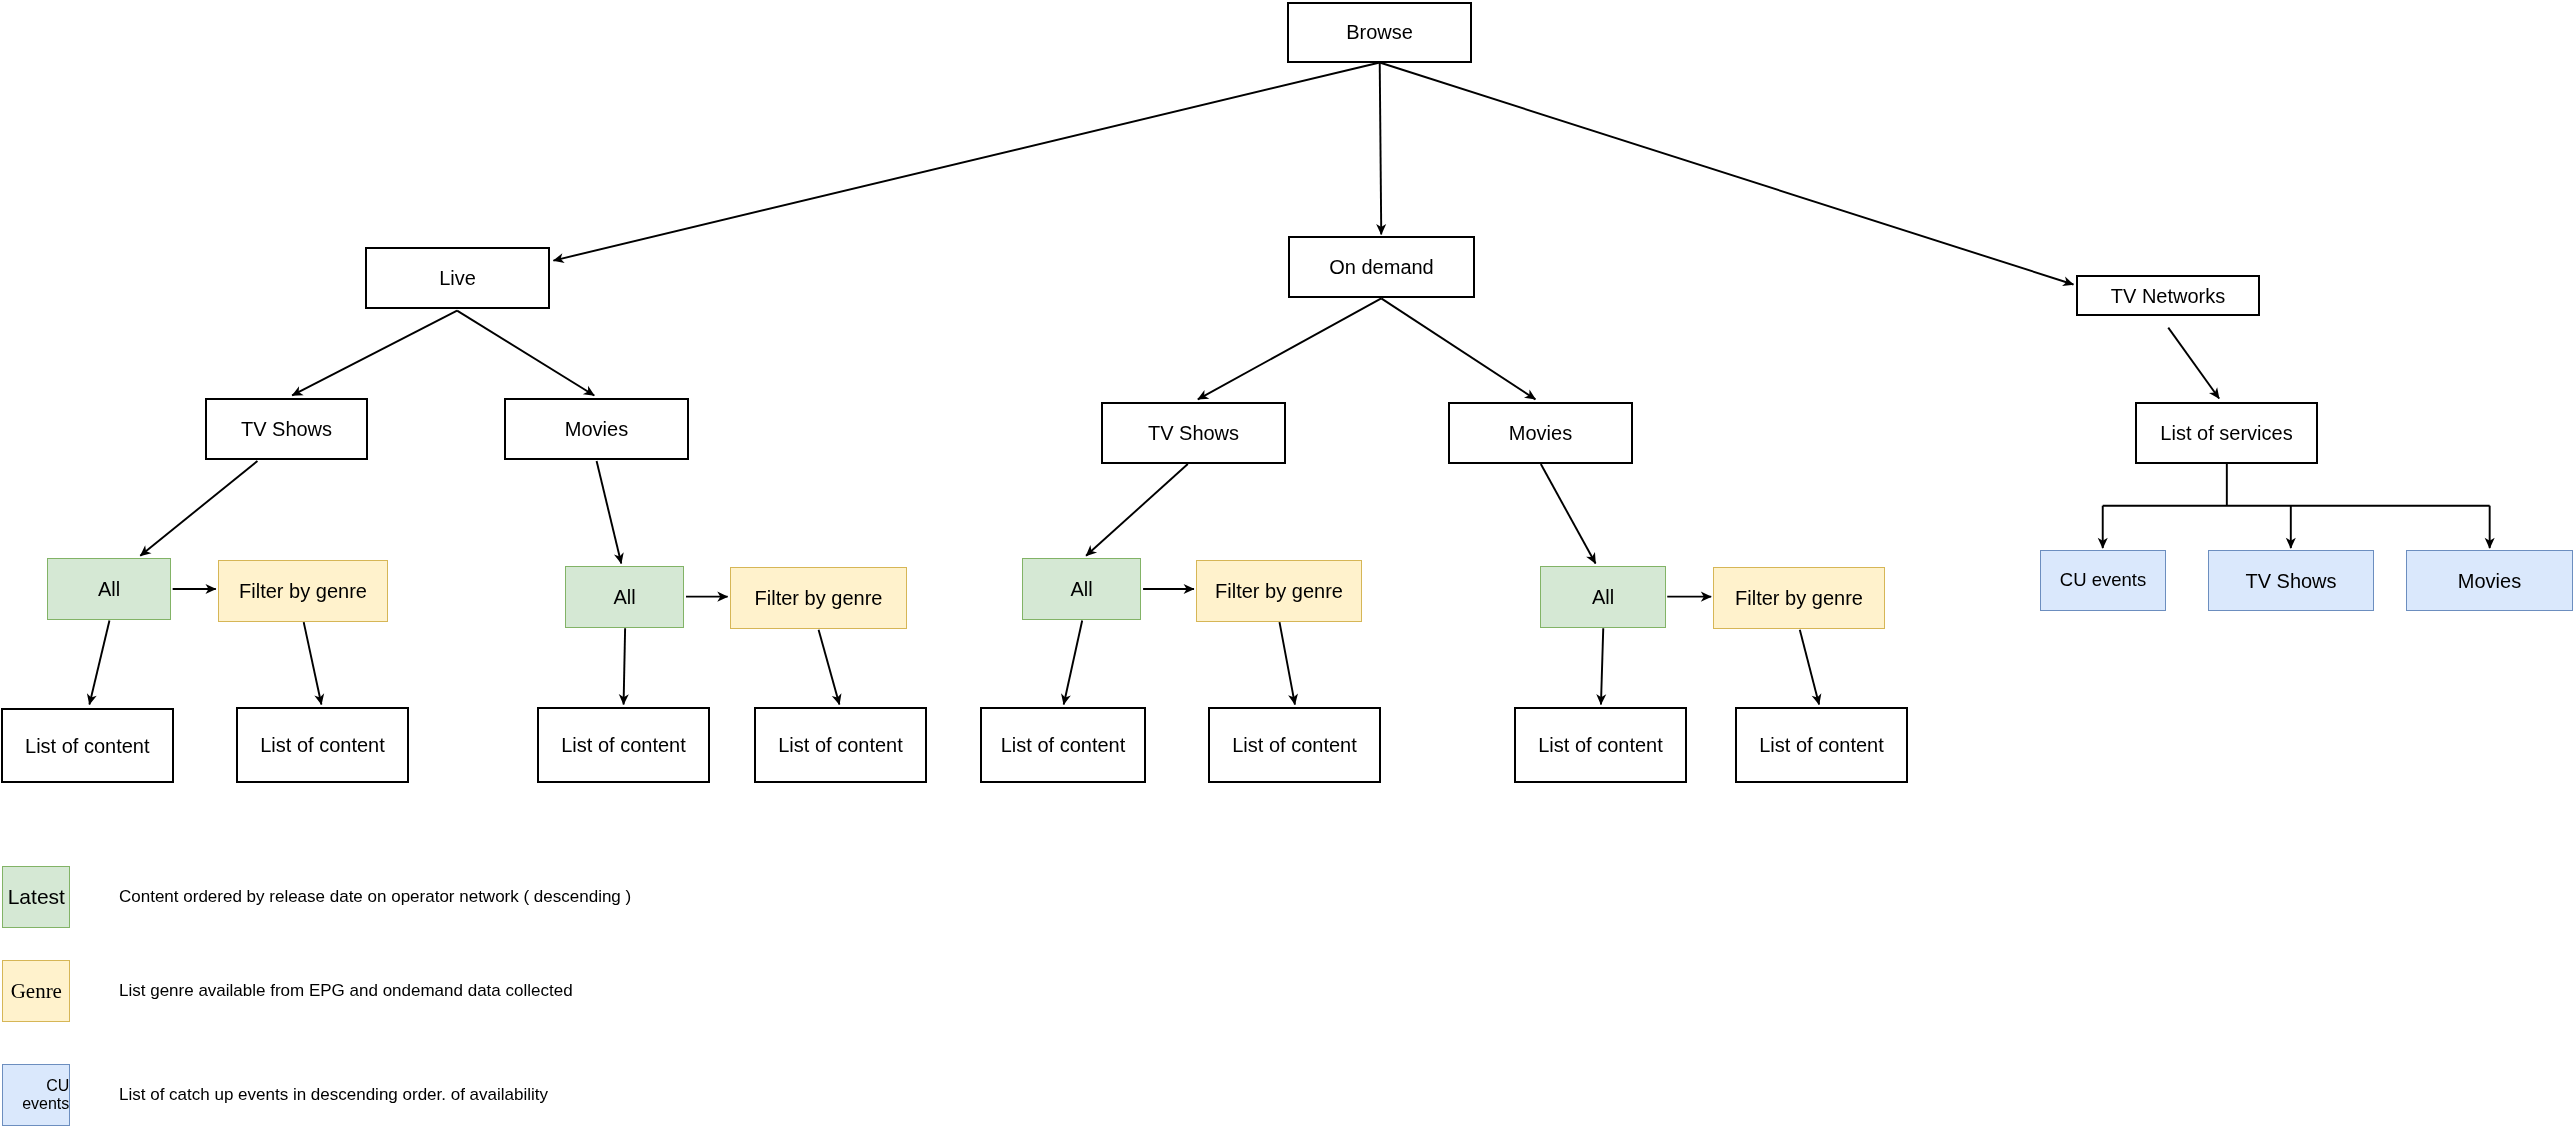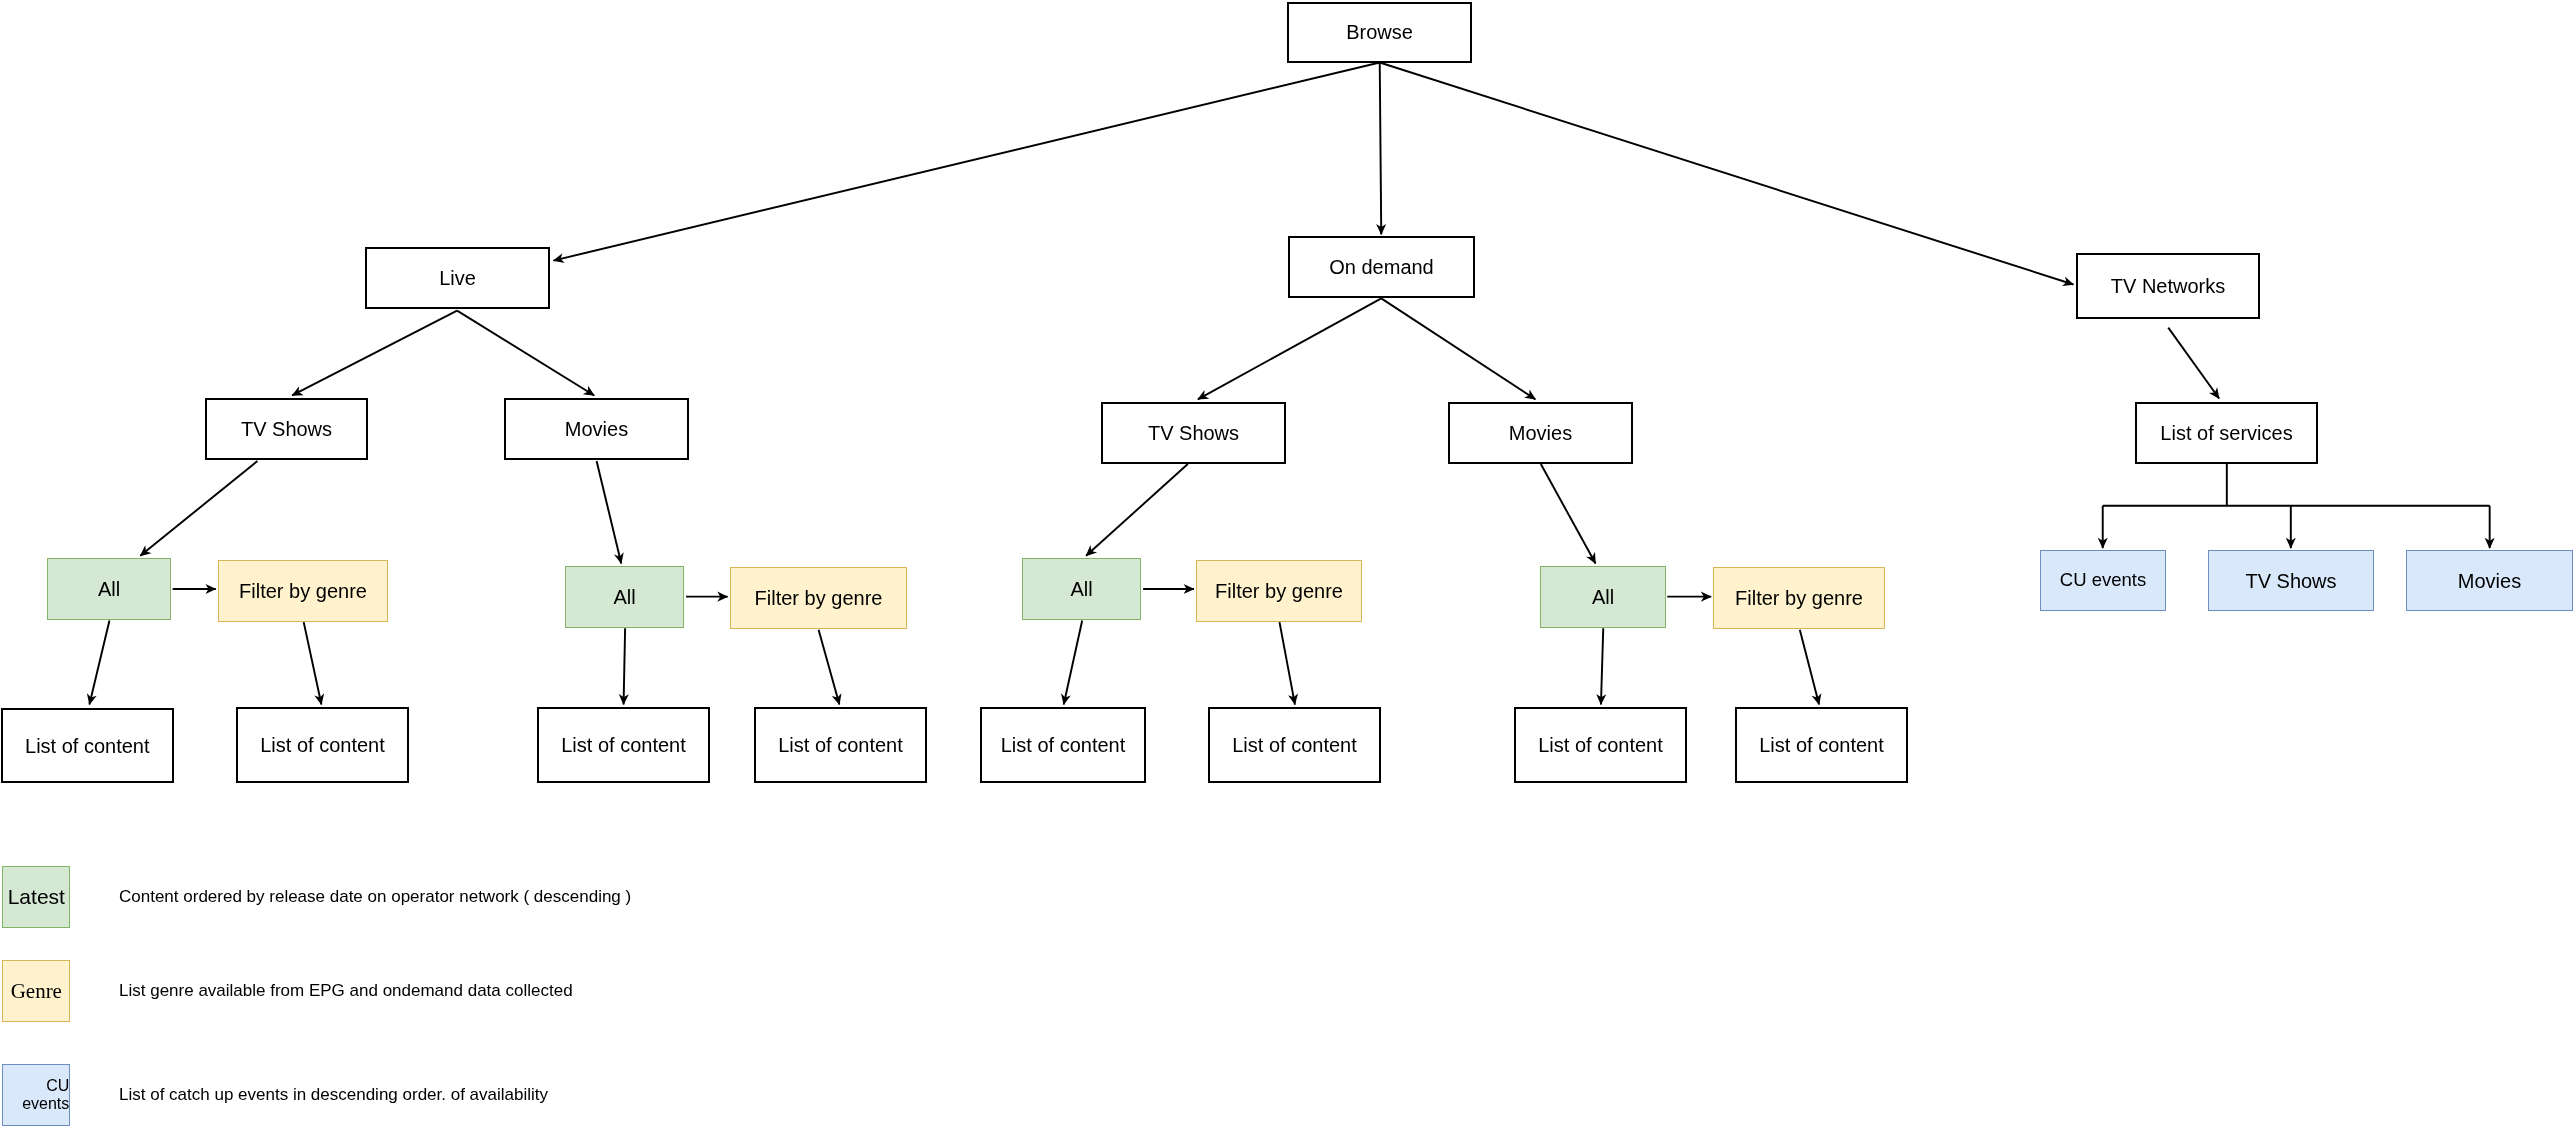--- a/index.html
+++ b/index.html
@@ -87,21 +87,21 @@
     <path class="edge" d="M2889,602 L2889,656 M2728,656 L3230,656"></path>
     <line class="edge" x1="2728" y1="656" x2="2728" y2="711" marker-end="url(#arw)"></line>
     <line class="edge" x1="2972" y1="656" x2="2972" y2="711" marker-end="url(#arw)"></line>
     <line class="edge" x1="3230" y1="656" x2="3230" y2="711" marker-end="url(#arw)"></line>
   </svg>
 
   <div class="node" style="left:1287px;top:1.5px;width:185px;height:61px">Browse</div>
 
   <div class="node" style="left:365px;top:247px;width:185px;height:62px">Live</div>
   <div class="node" style="left:1288px;top:236px;width:187px;height:62px">On demand</div>
-  <div class="node" style="left:2076px;top:253px;width:184px;height:66px">TV Networks</div>
+  <div class="node" style="left:2076px;top:275px;width:184px;height:41px">TV Networks</div>
 
   <div class="node" style="left:205px;top:398px;width:163px;height:62px">TV Shows</div>
   <div class="node" style="left:504px;top:398px;width:185px;height:62px">Movies</div>
   <div class="node" style="left:1101px;top:402px;width:185px;height:62px">TV Shows</div>
   <div class="node" style="left:1448px;top:402px;width:185px;height:62px">Movies</div>
   <div class="node" style="left:2135px;top:402px;width:183px;height:62px">List of services</div>
 
   <div class="node green" style="left:47px;top:558px;width:124px;height:62px">All</div>
   <div class="node yellow" style="left:218px;top:560px;width:170px;height:62px">Filter by genre</div>
   <div class="node green" style="left:565px;top:566px;width:119px;height:62px">All</div>

